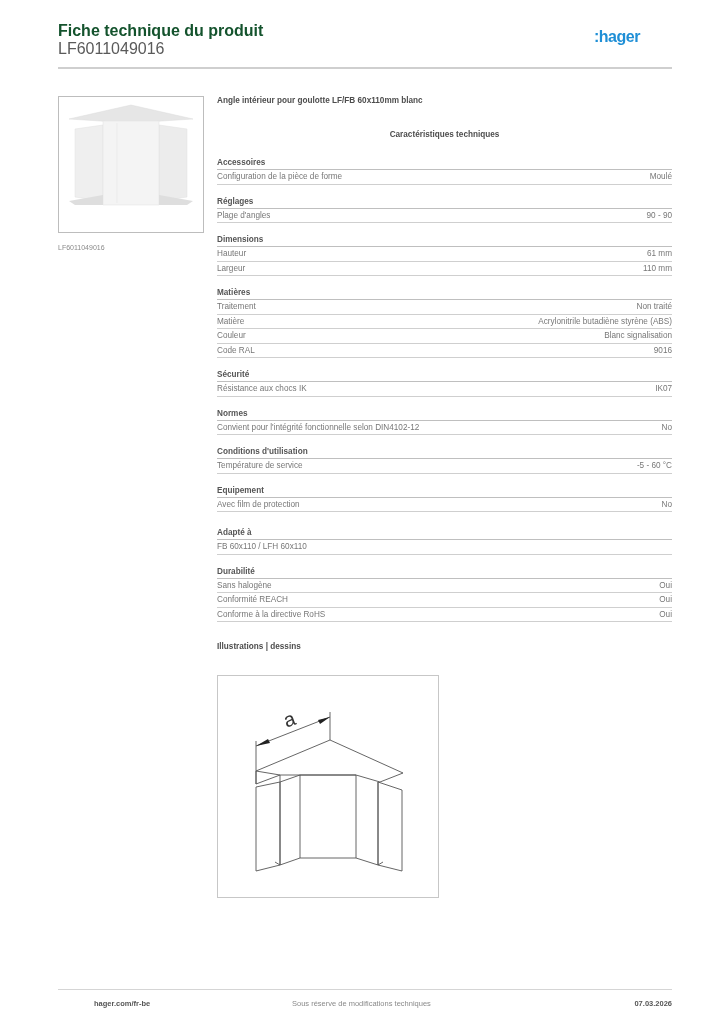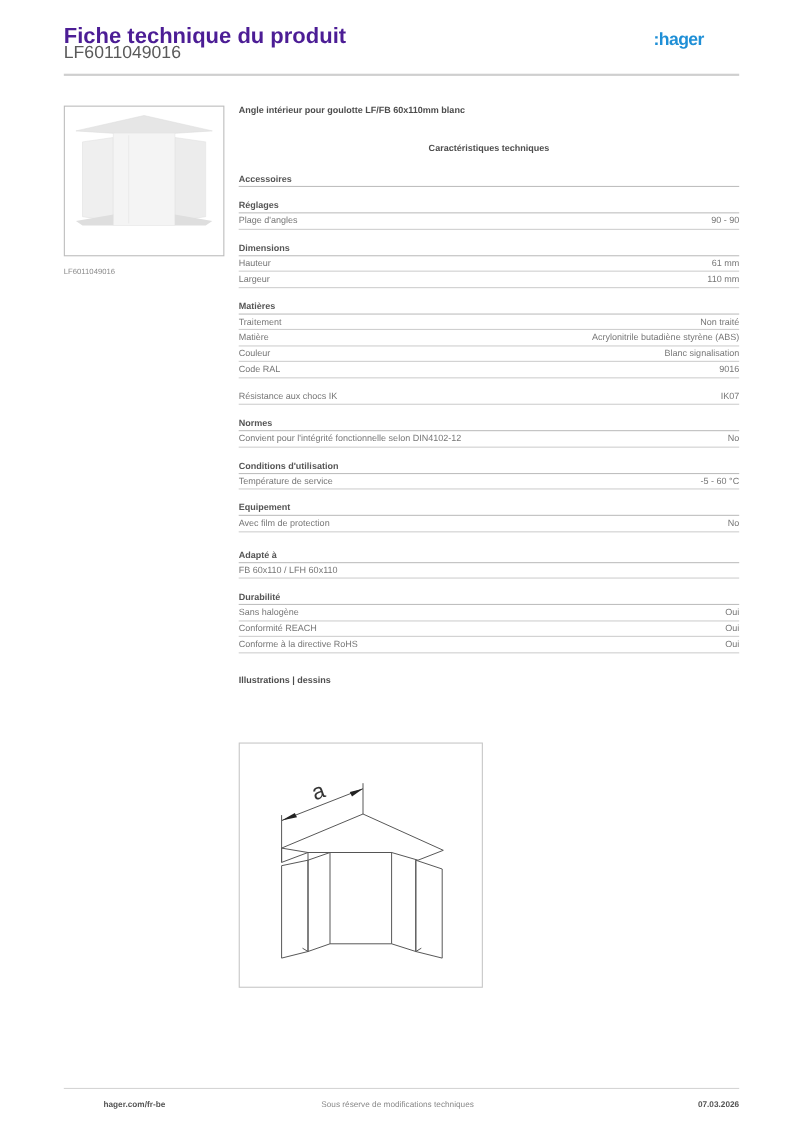--- a/index.html
+++ b/index.html
@@ -5,21 +5,21 @@
     * { box-sizing: border-box; margin: 0; padding: 0; }
     html, body { width: 724px; height: 1024px; background: #ffffff; }
     body {
       position: relative;
       font-family: "Liberation Sans", sans-serif;
       color: #6b6b6b;
       overflow: hidden;
     }
     .header-title {
       position: absolute; left: 58px; top: 22px;
-      font-size: 20px; font-weight: bold; color: #4c1d95;
+      font-size: 16px; font-weight: bold; color: #14532d;
     }
     .header-code {
       position: absolute; left: 58px; top: 40px;
       font-size: 16px; color: #5a5a5a;
     }
     .logo {
       position: absolute; left: 594px; top: 28px;
       font-size: 16px; font-weight: bold; color: #1f8fd6;
       letter-spacing: -0.5px;
     }
@@ -111,20 +111,24 @@
   </svg>
 </div>
 <div class="product-image-caption">LF6011049016</div>
 
 <div class="main">
   <div class="product-desc">Angle intérieur pour goulotte LF/FB 60x110mm blanc</div>
   <div class="section-title-main">Caractéristiques techniques</div>
 
   <div class="group">
     <div class="group-title">Accessoires</div>
+    <div class="row">
+      <span>Configuration de la pièce de forme</span>
+      <span class="val">Moulé</span>
+    </div>
   </div>
 
   <div class="group">
     <div class="group-title">Réglages</div>
     <div class="row">
       <span>Plage d'angles</span>
       <span class="val">90 - 90</span>
     </div>
   </div>
 
@@ -154,20 +158,21 @@
       <span>Couleur</span>
       <span class="val">Blanc signalisation</span>
     </div>
     <div class="row">
       <span>Code RAL</span>
       <span class="val">9016</span>
     </div>
   </div>
 
   <div class="group">
+    <div class="group-title">Sécurité</div>
     <div class="row">
       <span>Résistance aux chocs IK</span>
       <span class="val">IK07</span>
     </div>
   </div>
 
   <div class="group">
     <div class="group-title">Normes</div>
     <div class="row">
       <span>Convient pour l'intégrité fonctionnelle selon DIN4102-12</span>

